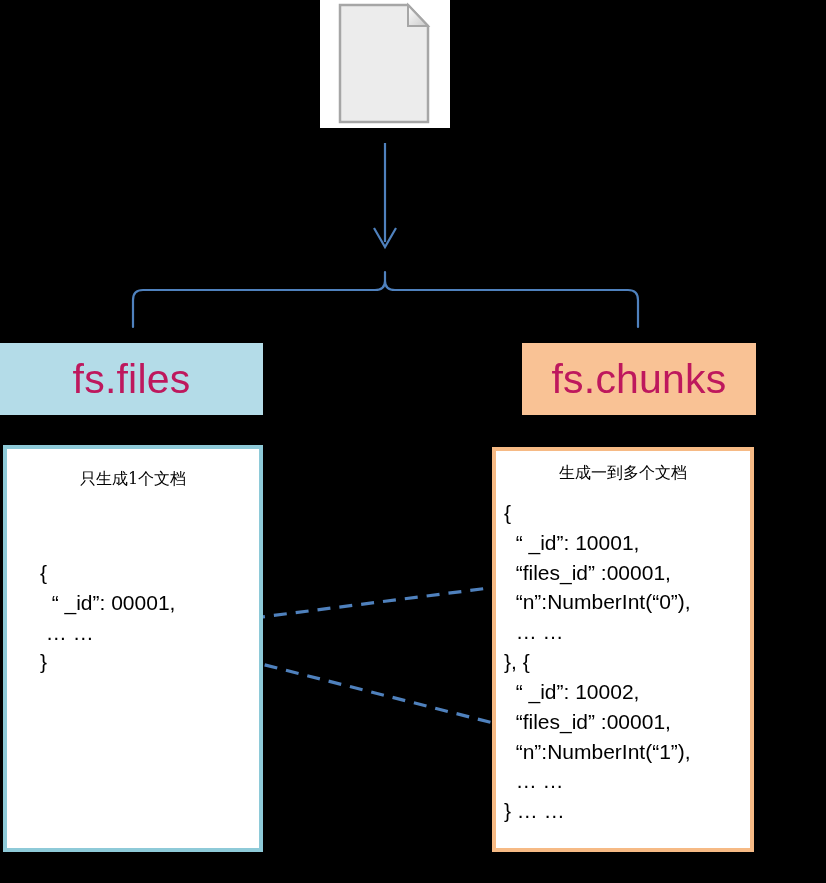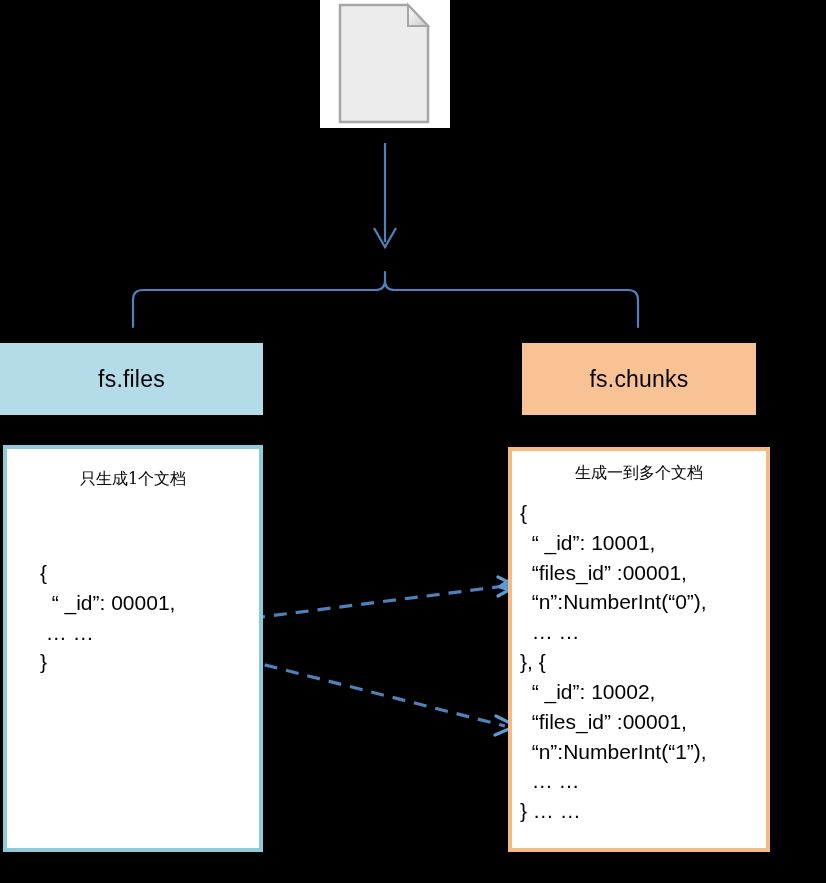--- a/index.html
+++ b/index.html
@@ -48,22 +48,22 @@
     height: 883px;
     pointer-events: none;
   }
 
   
   .header-box {
     position: absolute;
     display: flex;
     align-items: center;
     justify-content: center;
-    font-size: 23px;
-    color: #000000;
+    font-size: 41px;
+    color: #be185d;
     letter-spacing: 0.2px;
   }
   #files-header {
     left: 0px;
     top: 343px;
     width: 263px;
     height: 72px;
     background: #B4DCE8;
   }
   #chunks-header {
@@ -81,21 +81,21 @@
     box-sizing: border-box;
   }
   #files-body {
     left: 3px;
     top: 445px;
     width: 260px;
     height: 407px;
     border: 4px solid #8ECAD8;
   }
   #chunks-body {
-    left: 508px;
+    left: 492px;
     top: 447px;
     width: 262px;
     height: 405px;
     border: 4px solid #F6BA85;
   }
 
   .body-title {
     text-align: center;
     font-family: "DejaVu Serif", "Liberation Serif", serif;
     font-size: 16px;

